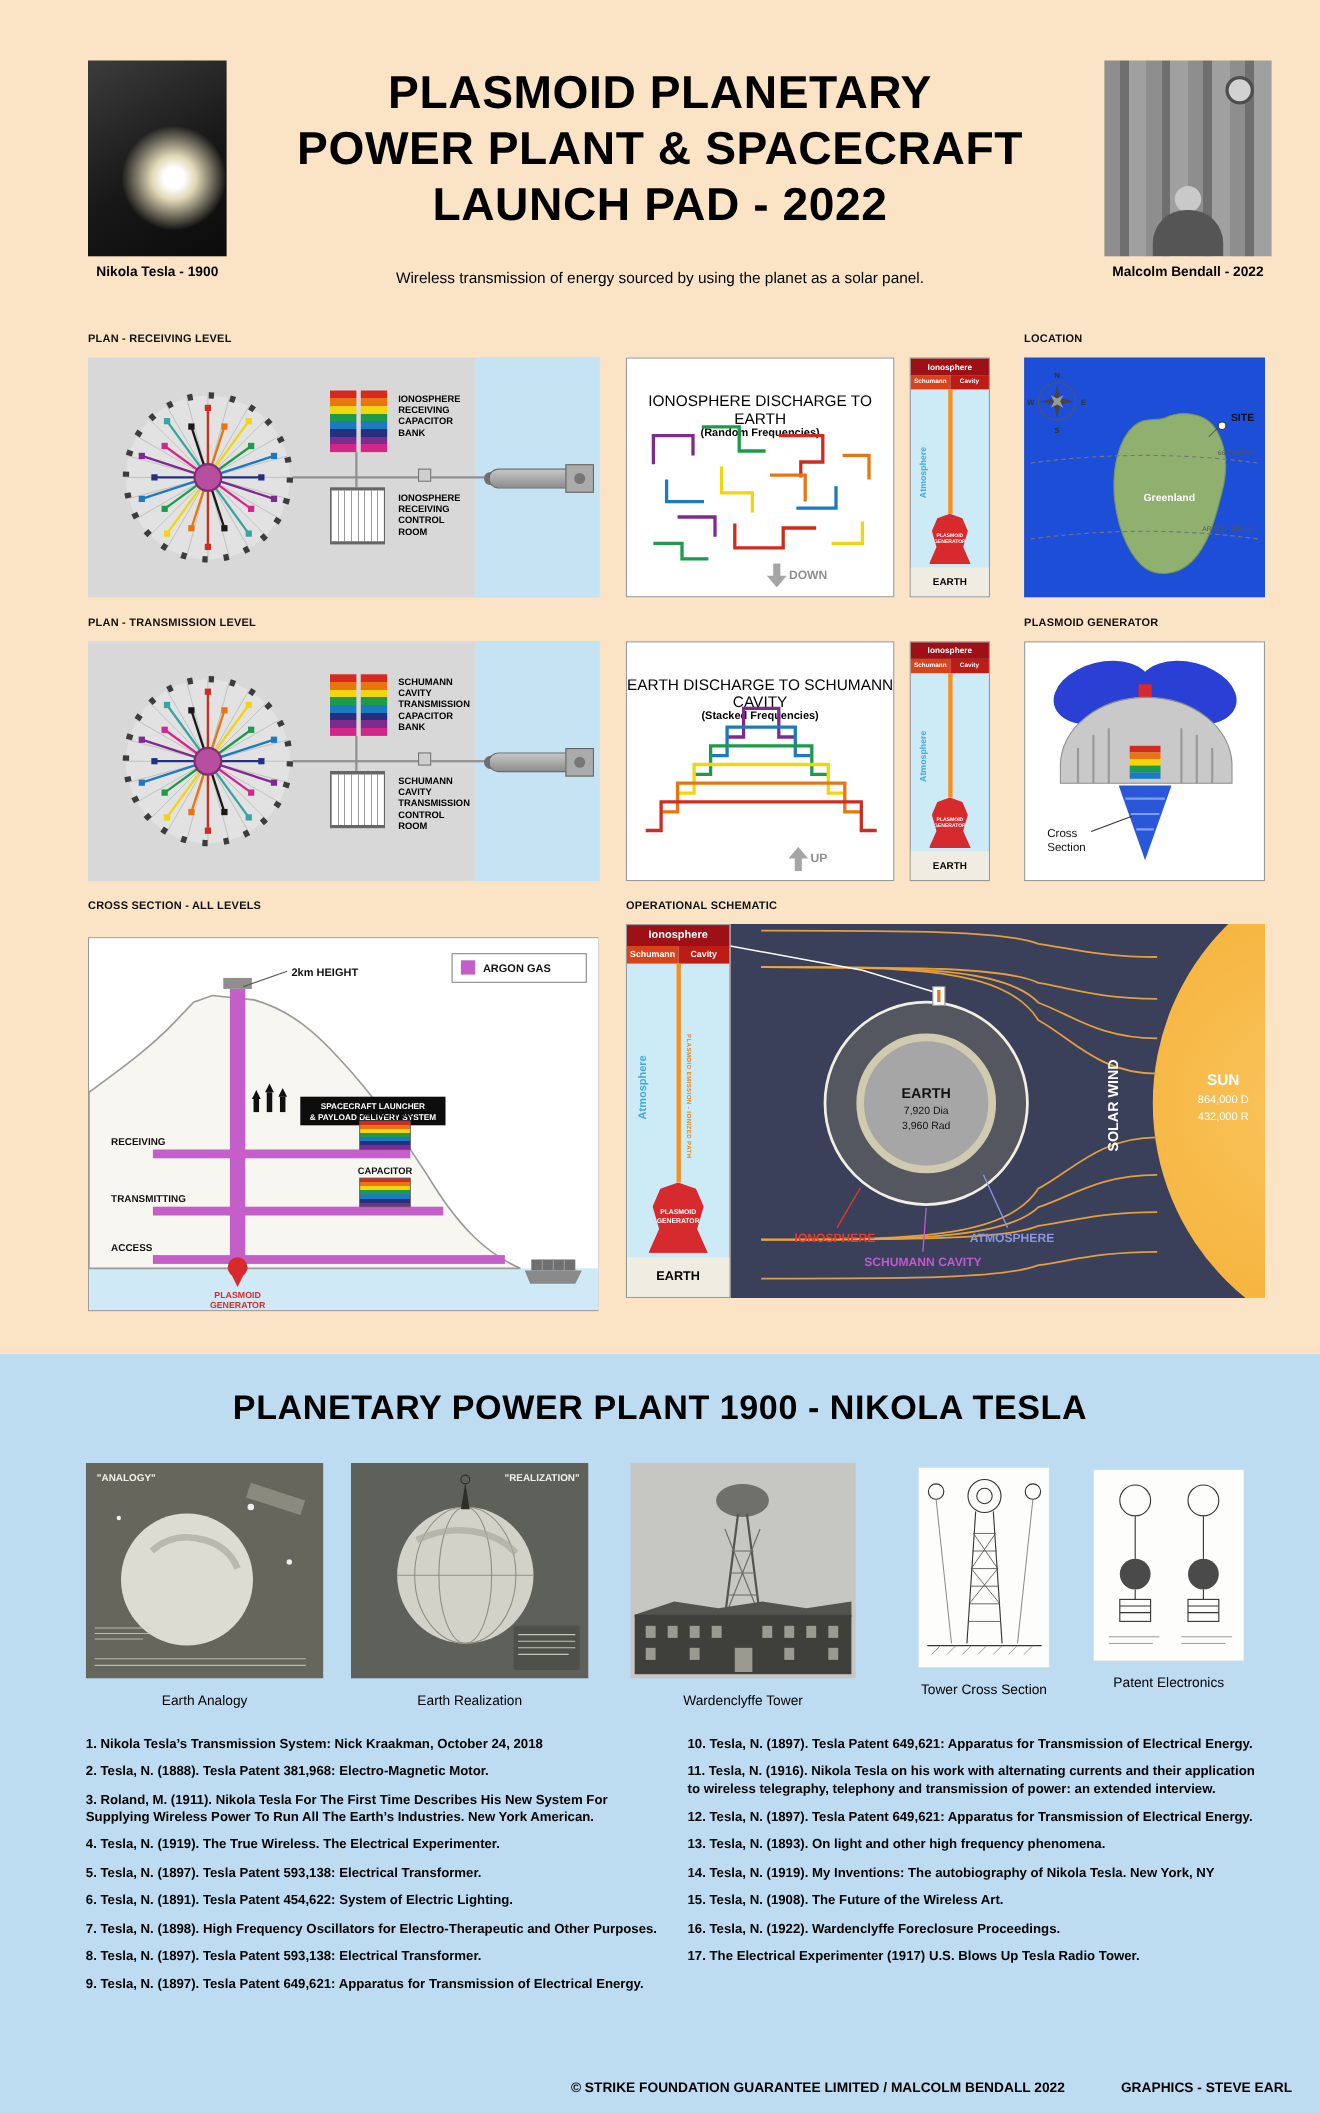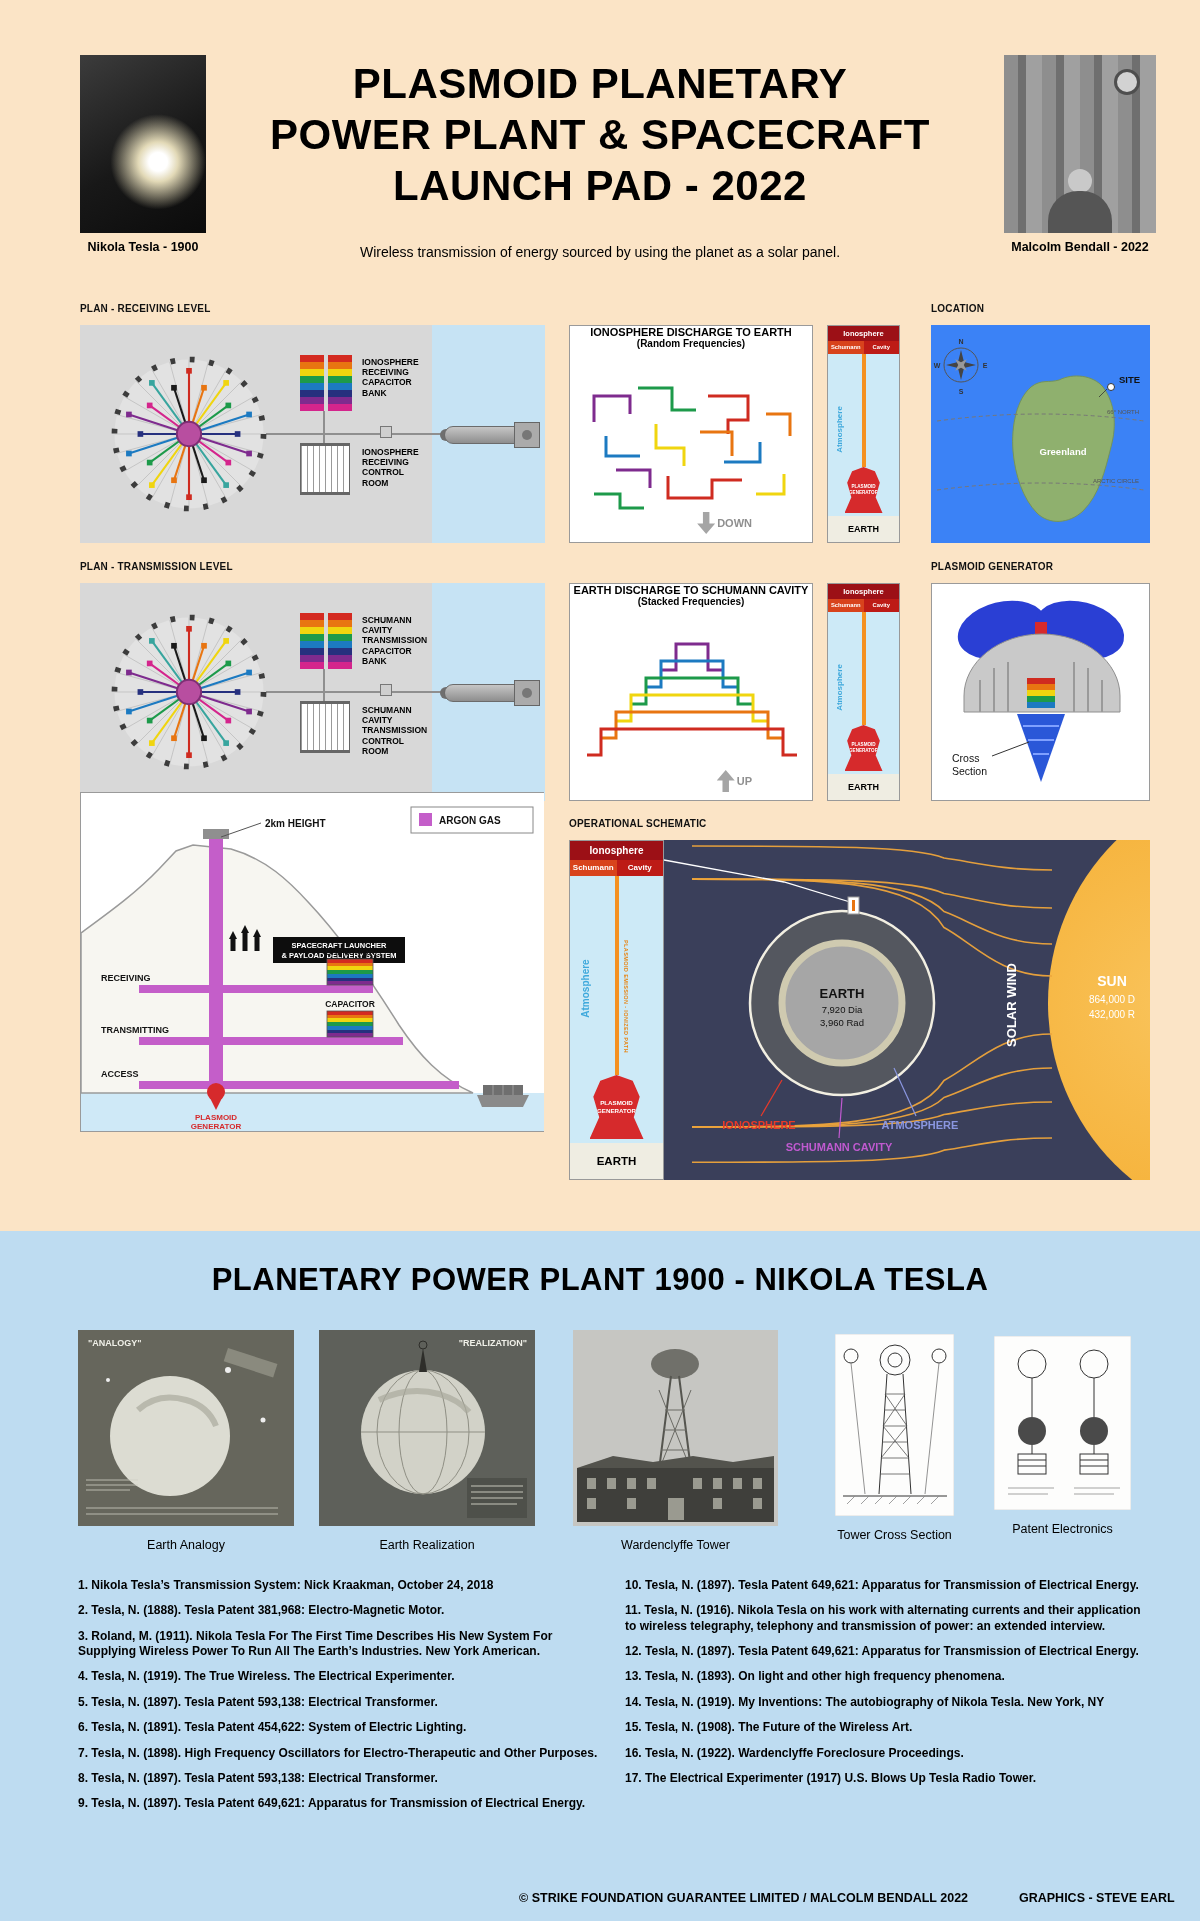--- a/index.html
+++ b/index.html
@@ -3,21 +3,21 @@
 <meta charset="utf-8">
 <style>
 *{margin:0;padding:0;box-sizing:border-box}
 body{background:#777;font-family:"Liberation Sans",sans-serif}
 .poster{position:relative;width:1200px;height:1921px;margin:0 auto;background:#fbe4c6;overflow:hidden;color:#000}
 .blue-section{position:absolute;left:0;top:1231px;width:1200px;height:690px;background:#bedcf1}
 .sec-label{position:absolute;font-weight:bold;font-size:10px;color:#111;letter-spacing:.2px}
 .panel{position:absolute}
 .gray{background:#d8d8d8}
 .white{background:#fff;border:1px solid #9a9a9a}
-.bluebg{background:#3b82f6}
+.bluebg{background:#1d4ed8}
 
 .main-title{position:absolute;left:230px;top:58px;width:740px;text-align:center;font-weight:bold;font-size:42px;line-height:1.22;letter-spacing:.5px}
 .subtitle{position:absolute;left:230px;top:244px;width:740px;text-align:center;font-weight:normal;font-size:14px}
 .photo{position:absolute;overflow:hidden}
 .photo-cap{position:absolute;font-weight:bold;font-size:12.5px;text-align:center}
 .tesla-photo{left:80px;top:55px;width:126px;height:178px;background:radial-gradient(circle at 62% 60%,#ffffff 0 7%,rgba(248,238,200,.9) 15%,rgba(248,238,200,0) 36%),linear-gradient(150deg,#3c3c3c 0%,#181818 55%,#0b0b0b 100%)}
 .bendall-photo{left:1004px;top:55px;width:152px;height:178px;background:repeating-linear-gradient(90deg,#8e8e8e 0 14px,#6f6f6f 14px 22px,#a0a0a0 22px 38px)}
 .b-dial{position:absolute;right:16px;top:14px;width:26px;height:26px;border-radius:50%;background:#d2d2d2;border:3px solid #4e4e4e}
 .b-head{position:absolute;left:50%;bottom:40px;width:24px;height:24px;margin-left:-12px;border-radius:50%;background:#c9c9c9}
 .b-body{position:absolute;left:50%;bottom:0;width:64px;height:42px;margin-left:-32px;border-radius:30px 30px 0 0;background:#555}
@@ -33,21 +33,21 @@
 .plan .bank-label{top:32px}
 .plan .ctrl-label{top:122px}
 .plan .ctrl{position:absolute;left:220px;top:118px;width:50px;height:52px;background:#fff;border:1px solid #666;border-top:3px solid #666;border-bottom:3px solid #666;background-image:repeating-linear-gradient(90deg,#9a9a9a 0 1px,transparent 1px 6px)}
 .tube{position:absolute;left:360px;top:96px;width:100px;height:28px}
 .tube .bar{position:absolute;left:4px;top:5px;width:78px;height:18px;background:linear-gradient(#c6c6c6,#8e8e8e);border:1px solid #6b6b6b;border-radius:9px 3px 3px 9px}
 .tube .nose{position:absolute;left:0;top:8px;width:12px;height:12px;background:#6f6f6f;border-radius:50%}
 .tube .box{position:absolute;right:0;top:1px;width:26px;height:26px;background:#ababab;border:1px solid #666}
 .tube .box::after{content:"";position:absolute;left:7px;top:7px;width:10px;height:10px;border-radius:50%;background:#777}
 
 .disch{text-align:center}
-.disch .t1{margin-top:0;font-size:11px;font-weight:bold}
+.disch .t1{margin-top:30px;font-size:14px;font-weight:normal}
 .disch .t2{font-size:10px;font-weight:bold}
 .disch svg{position:absolute;left:10px;top:48px}
 .dir{position:absolute;right:60px;bottom:8px;display:flex;flex-direction:row;align-items:center;gap:2px}
 .dir .ar{width:18px;height:22px;background:#a5a5a5}
 .ar.down{clip-path:polygon(32% 0,68% 0,68% 52%,100% 52%,50% 100%,0 52%,32% 52%)}
 .ar.up{clip-path:polygon(50% 0,100% 48%,68% 48%,68% 100%,32% 100%,32% 48%,0 48%)}
 .dir .dt{font-size:11px;font-weight:bold;color:#8f8f8f}
 
 .strip{position:absolute;display:flex;flex-direction:column;border:1px solid #999;background:#cdeaf7}
 .strip .h1{background:#9c1016;color:#fff;text-align:center;font-weight:bold}
@@ -408,21 +408,21 @@
       <rect x="95" y="118" width="28" height="6" fill="#1c7ac1"></rect>
       <polygon points="85,130 133,130 109,198" fill="#2a57d8"></polygon>
       <line x1="91" y1="142" x2="127" y2="142" stroke="#7fa0ff" stroke-width="2"></line>
       <line x1="96" y1="156" x2="122" y2="156" stroke="#7fa0ff" stroke-width="2"></line>
       <line x1="101" y1="170" x2="117" y2="170" stroke="#7fa0ff" stroke-width="2"></line>
       <line x1="60" y1="172" x2="97" y2="158" stroke="#333" stroke-width="1"></line>
     </svg>
     <div class="cross-label">Cross Section</div>
   </div>
 
-  <div class="panel white" style="left:80px;top:792px;width:464px;height:340px">
+  <div class="panel white" style="left:80px;top:852px;width:464px;height:340px">
     <svg width="463" height="338" viewBox="0 0 463 338">
       <defs>
         <linearGradient id="rbV" x1="0" y1="0" x2="0" y2="1">
           <stop offset="0" stop-color="#d42a20"></stop>
             <stop offset=".143" stop-color="#d42a20"></stop>
           <stop offset=".143" stop-color="#e87511"></stop>
             <stop offset=".286" stop-color="#e87511"></stop>
           <stop offset=".286" stop-color="#f0d50f"></stop>
             <stop offset=".429" stop-color="#f0d50f"></stop>
           <stop offset=".429" stop-color="#1d9a4a"></stop>

